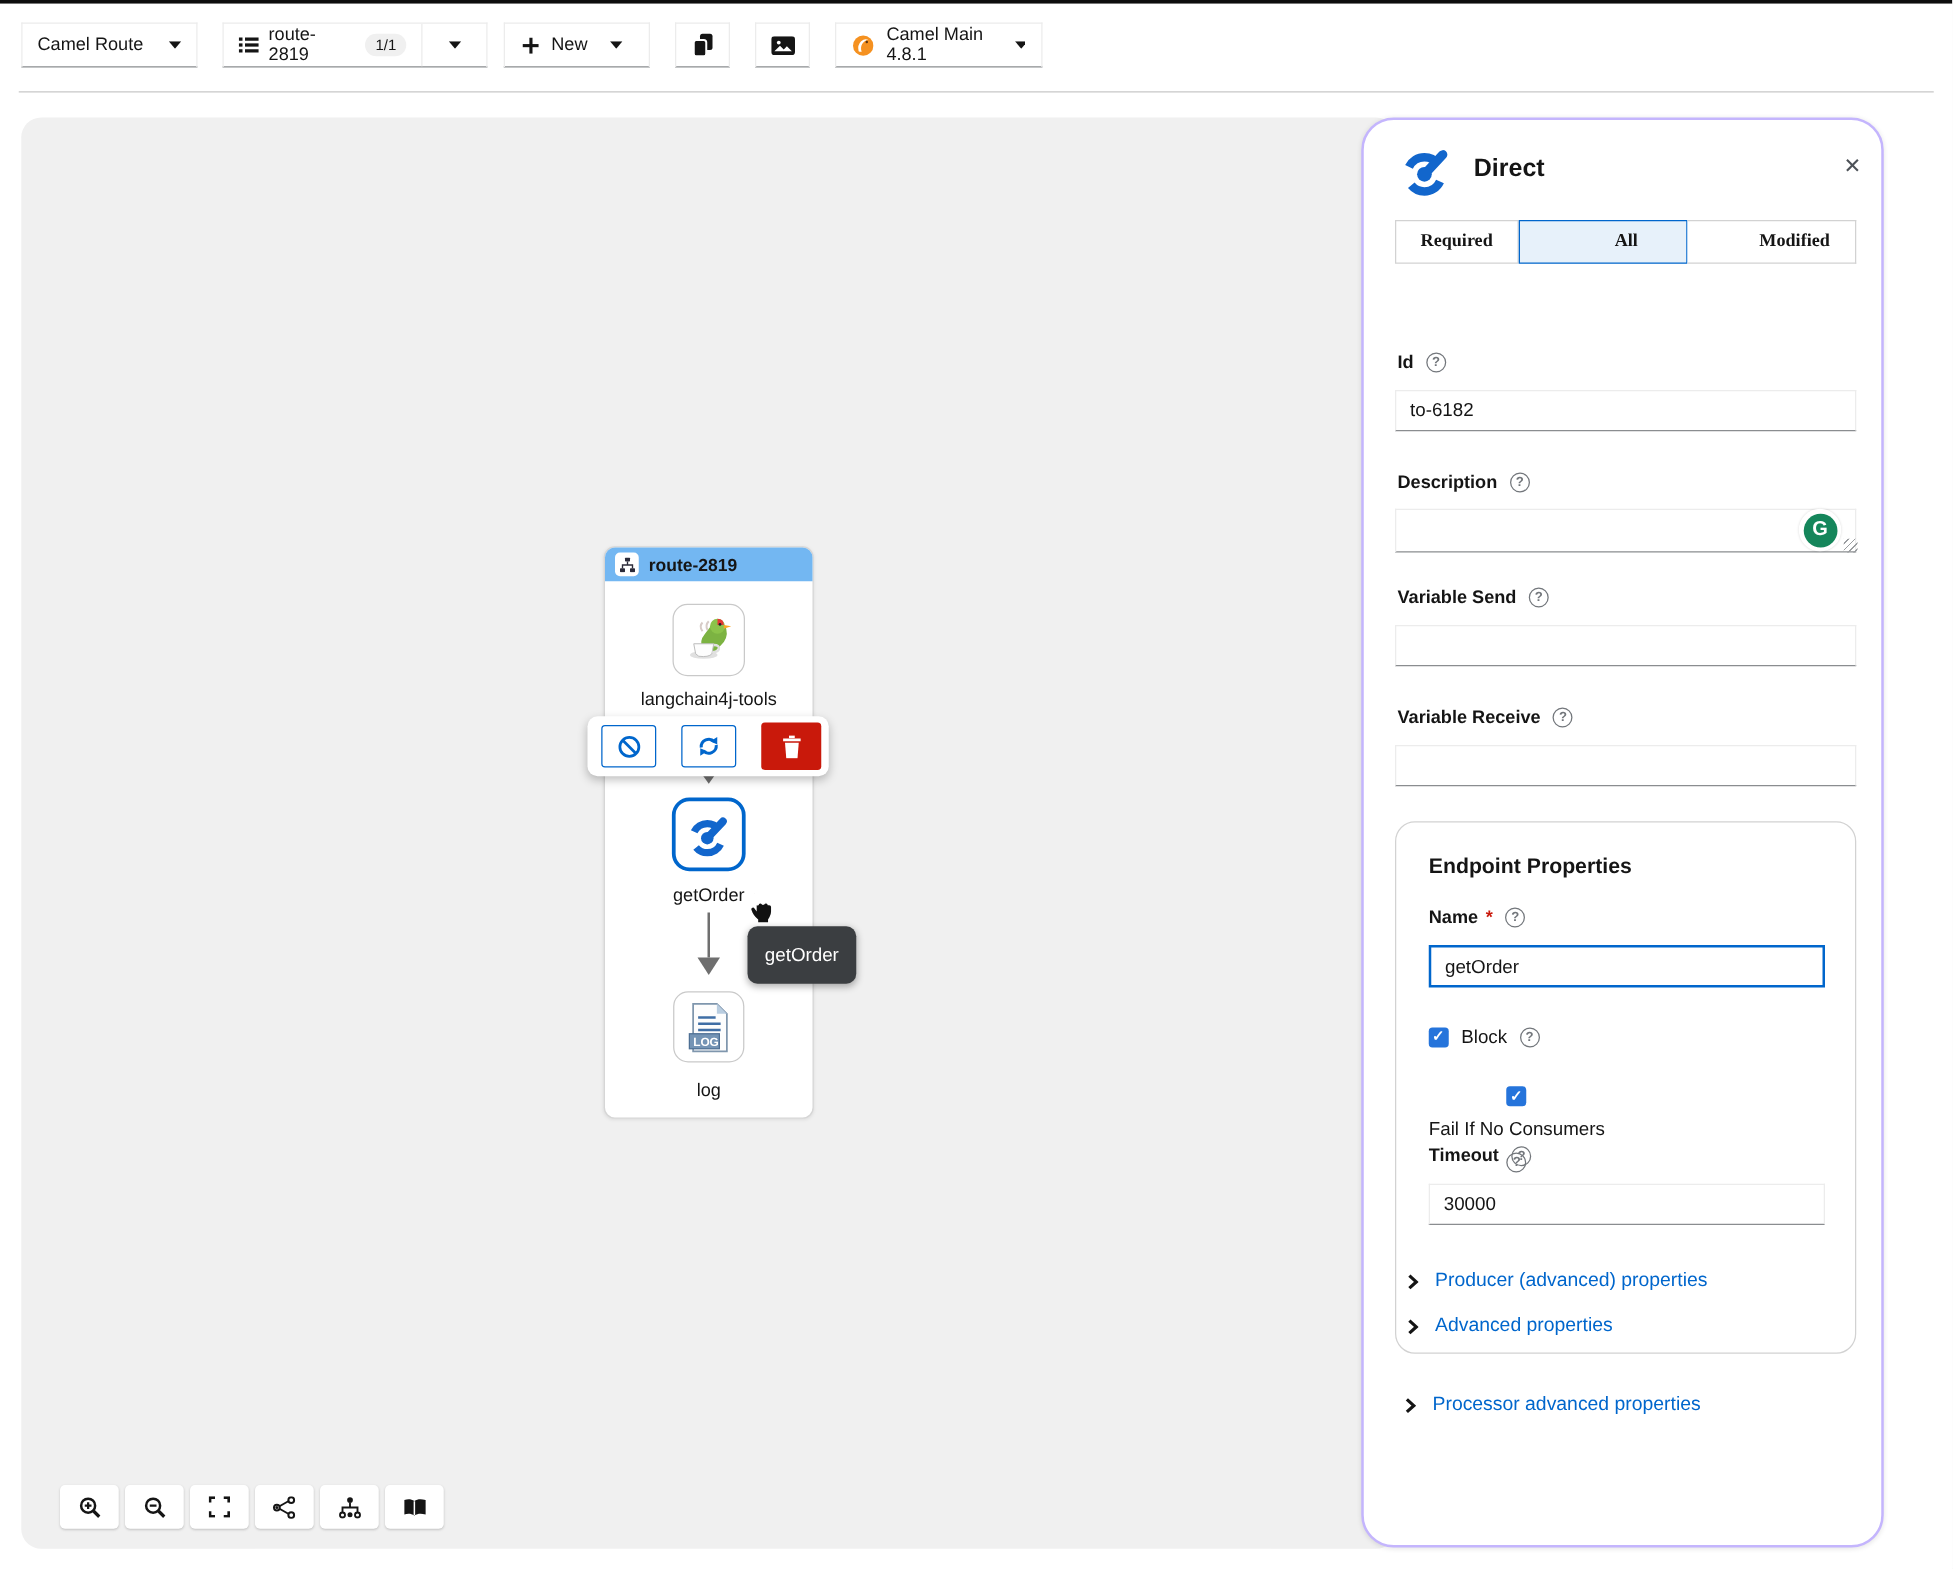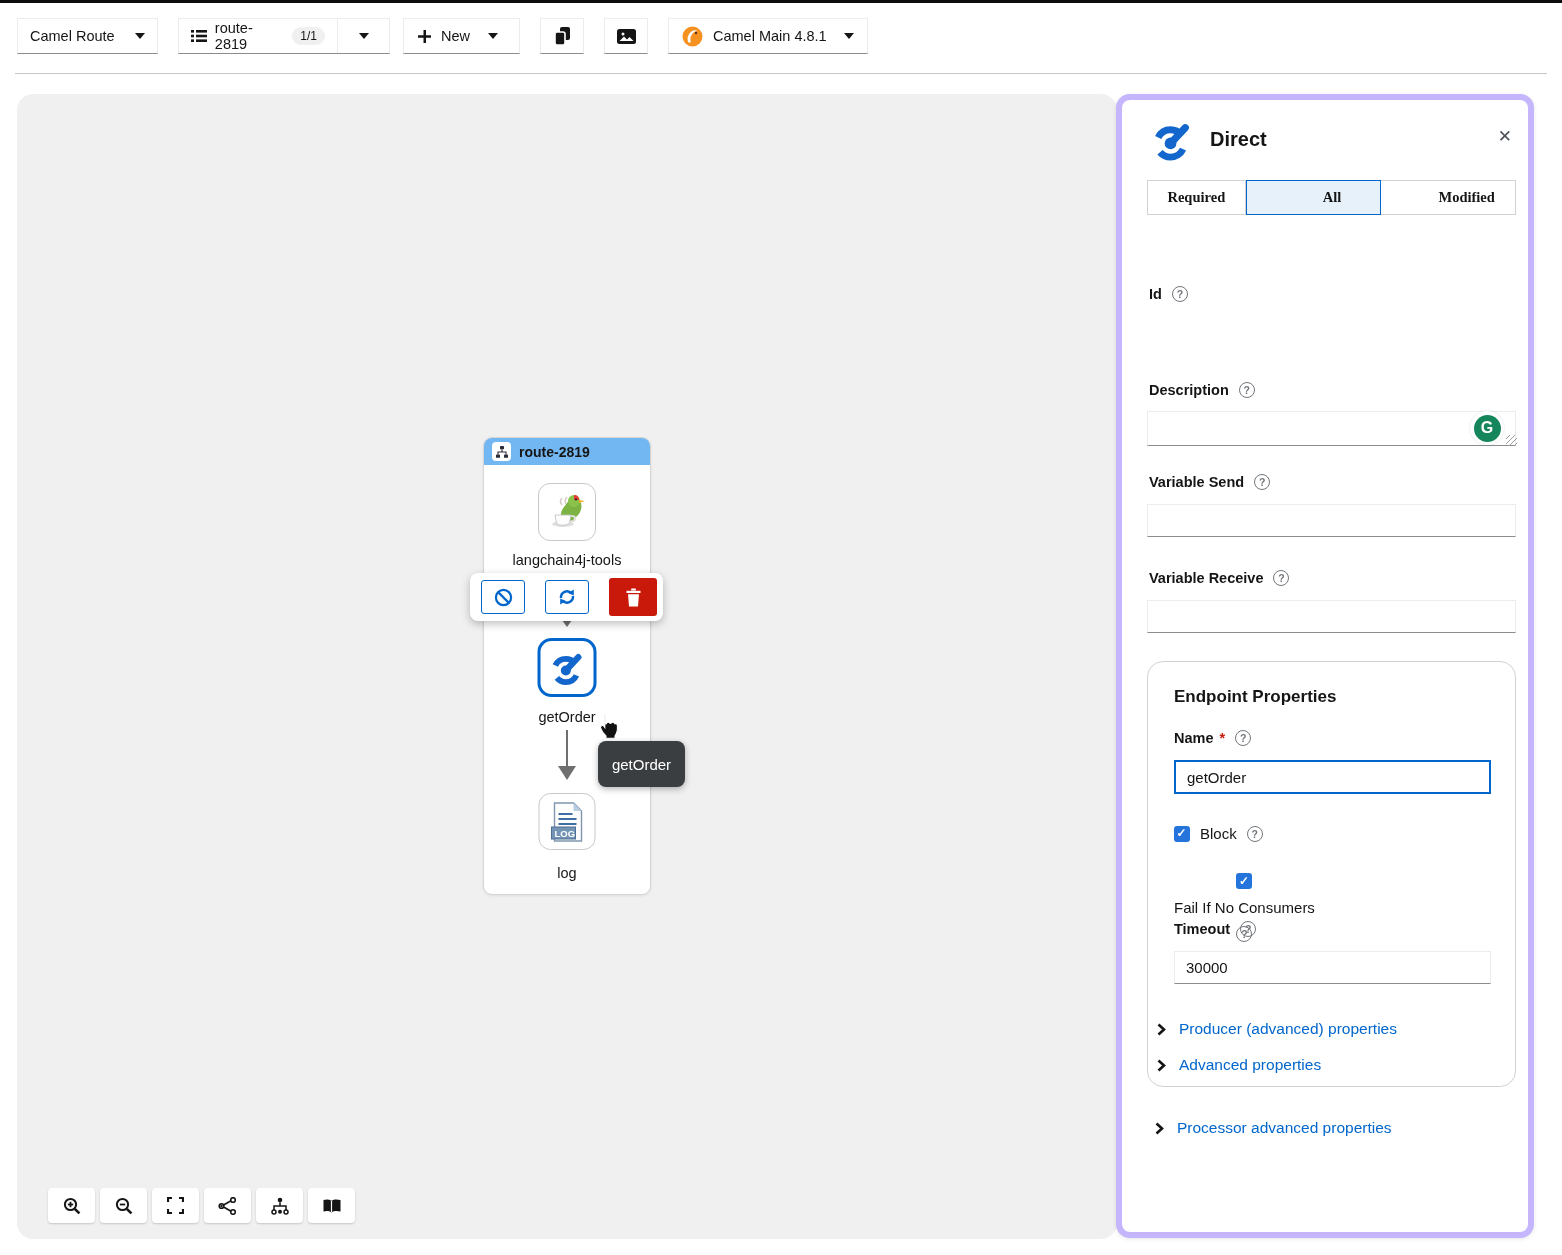--- a/index.html
+++ b/index.html
@@ -55,22 +55,22 @@
   
   .zoom-controls { left:31px; top:1094px; display:flex; gap:5px; }
   .zc-btn { width:47px; height:35px; background:#fff; border:none; border-radius:4px;
     box-shadow:0 1px 2px rgba(0,0,0,.18); display:flex; align-items:center; justify-content:center; cursor:pointer; }
 
   
   .resizer { left:1118px; top:658px; width:9px; height:18px; display:flex; gap:3px; cursor:col-resize; }
   .resizer span { width:2px; height:18px; background:#8a8d90; }
 
   
-  .panel { left:1116px; top:94px; width:418px; height:1144px; background:#fff;
-    border:6px solid #c4b5fd; border-radius:14px; box-shadow:0 1px 4px rgba(0,0,0,.10); }
+  .panel { left:1089px; top:94px; width:418px; height:1144px; background:#fff;
+    border:2px solid #c4b5fd; border-radius:26px; box-shadow:0 1px 4px rgba(0,0,0,.10); }
   .panel-title { left:88px; top:28px; font-size:20px; font-weight:600; }
   .close-x { right:16px; top:26px; font-size:17px; color:#4d5258; cursor:pointer; }
 
   .tabs { left:25px; top:80px; width:369px; height:35px; display:flex; }
   .tab { flex:1; border:1px solid #d2d2d2; display:flex; align-items:center; justify-content:center;
     font-size:14.5px; font-weight:bold; background:#fff; cursor:pointer;font-family:Liberation Serif, serif; }
   .tab + .tab { border-left:none;padding-left:37px; }
   .tab.selected { background:#e7f1fa; border:1px solid #0066cc; }
 
   .search { left:25px; top:132px; width:369px; height:33px; background:#fff;
@@ -163,21 +163,21 @@
     </div>
 
     <div class="tb-btn" style="left:604px; width:44px; justify-content:center;">
       <svg width="19" height="15">
         <rect x="0" y="0" width="19" height="15" rx="2.5" fill="#151515"></rect>
         <circle cx="6" cy="5" r="1.5" fill="#fff"></circle>
         <path d="M2.5 12 L7 7.5 L10 10.5 L12.5 8 L16.5 12 Z" fill="#fff"></path>
       </svg>
     </div>
 
-    <div class="tb-btn" style="left:668px; width:200px; padding:0 13px; gap:10px;">
+    <div class="tb-btn" style="left:668px; width:166px; padding:0 13px; gap:10px;">
       <svg width="21" height="21" viewBox="0 0 21 21">
         <circle cx="10.5" cy="10.5" r="10" fill="#f59120"></circle>
         <path d="M6 16 Q4.5 10 8.5 6.2 Q12 3 15.5 4.8 Q11.5 5.5 9.5 9 Q7.5 12.5 9 16.5 Q7.3 16.8 6 16 Z" fill="#fff"></path>
         <circle cx="14" cy="7" r="1.2" fill="#5b3310"></circle>
       </svg>
       <span>Camel Main 4.8.1</span>
       <svg class="caret" style="margin-left:auto" width="10" height="6">
           <polygon points="0,0 10,0 5,6" fill="#151515"></polygon>
         </svg>
     </div>
@@ -362,20 +362,21 @@
       <div class="tab">
           <span>Modified</span>
         </div>
     </div>
 
 
     <div class="abs field-label" style="left:27px; top:186px;">
       <span>Id</span>
       <span class="help">?</span>
     </div>
+    <input class="abs pf-input" style="left: 25px; top: 216px; width: 369px; height: 33px;" value="to-6182">
 
     <div class="abs field-label" style="left:27px; top:282px;">
       <span>Description</span>
       <span class="help">?</span>
     </div>
     <textarea class="abs pf-input" style="left: 25px; top: 311px; width: 369px; height: 35px; resize: none;"></textarea>
     <div class="abs gram-badge" style="left:1476px; top:311px; left:348px;">
       <span class="gram-inner">G</span>
     </div>
     <div class="abs resize-corner" style="left:384px; top:335px;"></div>

